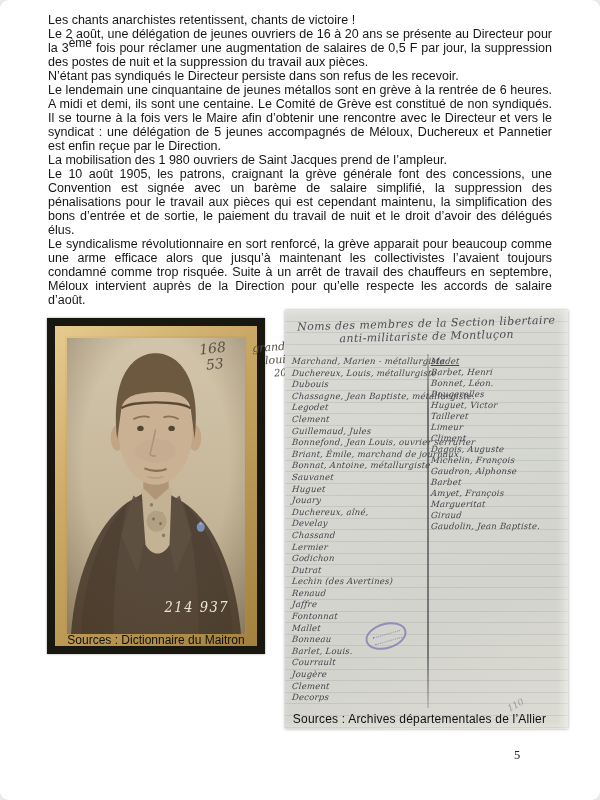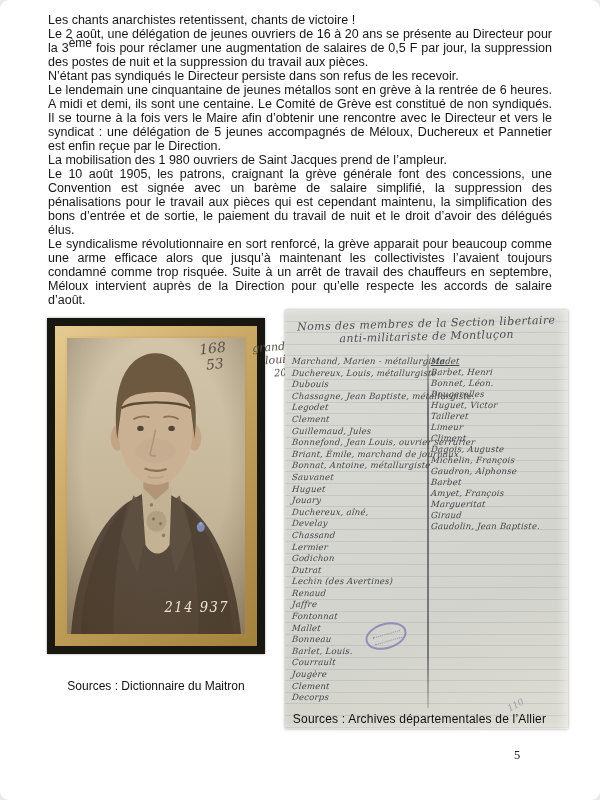--- a/index.html
+++ b/index.html
@@ -42,21 +42,21 @@
   }
   .label-left{position:absolute;left:8px;top:2px;transform:rotate(-4deg);font-size:11px;line-height:13px;}
   .label-left .l2{margin-left:12px;}
   .label-left .l3{margin-left:20px;font-size:10px;}
   .label-right{position:absolute;right:18px;top:2px;transform:rotate(-6deg);font-size:14px;line-height:16px;}
   .label-right .m2{margin-left:5px;}
   .figure-caption{
     position:absolute;font-size:12px;color:#101010;text-align:center;
     font-family:"Liberation Sans",sans-serif;
   }
-  #caption-maitron{left:47px;top:679px;width:218px;}
+  #caption-maitron{left:47px;top:633px;width:218px;}
   #caption-allier{left:272px;top:712px;width:295px;letter-spacing:.2px;}
   
   .register{
     position:absolute;left:285px;top:310px;width:283px;height:419px;
     background:
       repeating-linear-gradient(180deg,rgba(130,145,140,.0) 0px,rgba(130,145,140,.0) 10.6px,rgba(130,145,140,.22) 10.6px,rgba(130,145,140,.22) 11.6px),
       linear-gradient(160deg,#dadad4 0%,#d5d6d0 45%,#d2d3cc 70%,#dddcd4 100%);
     box-shadow:0 0 3px rgba(0,0,0,.35), inset -4px 0 8px rgba(255,255,255,.5);
     overflow:hidden;
   }

